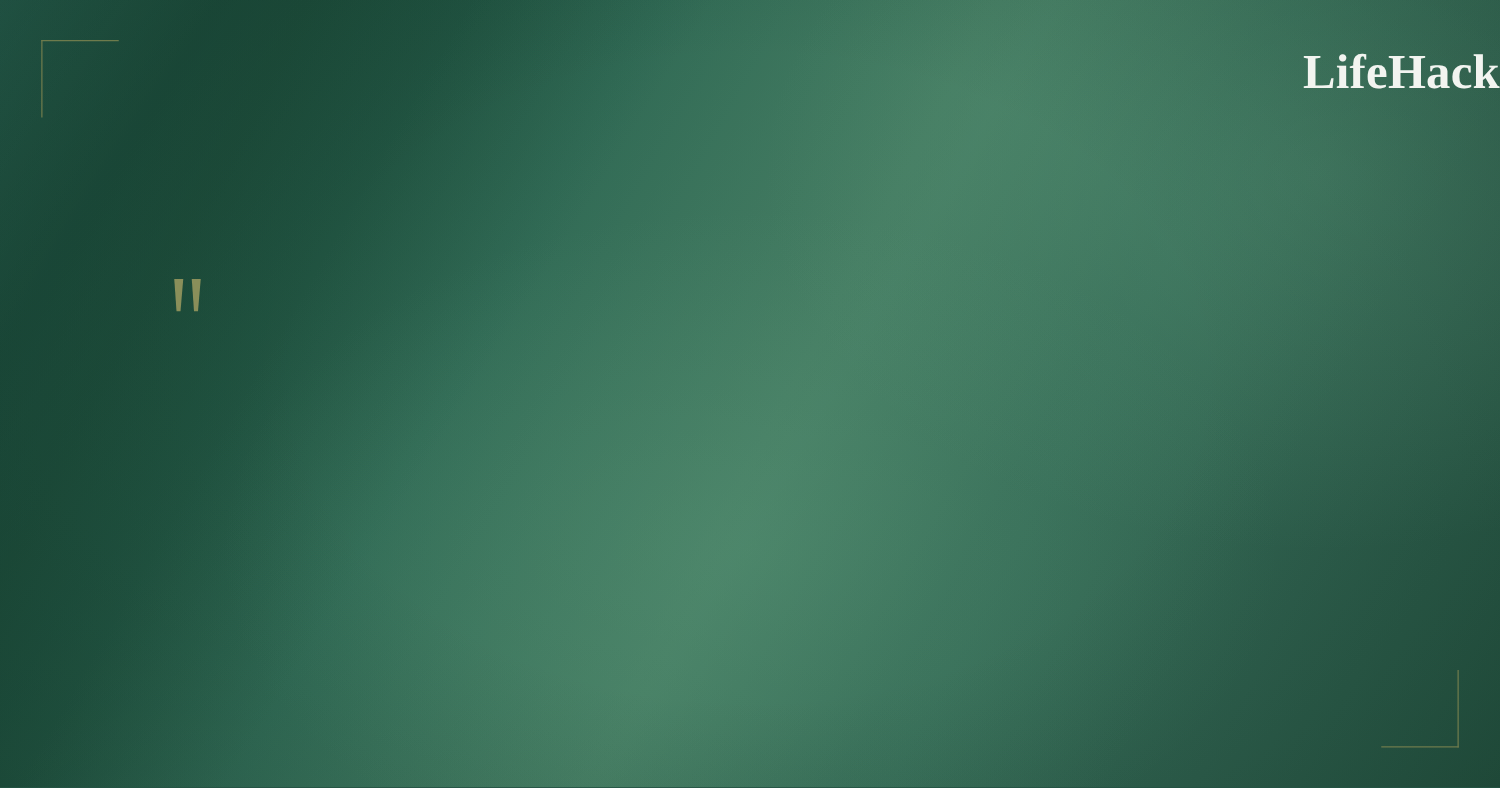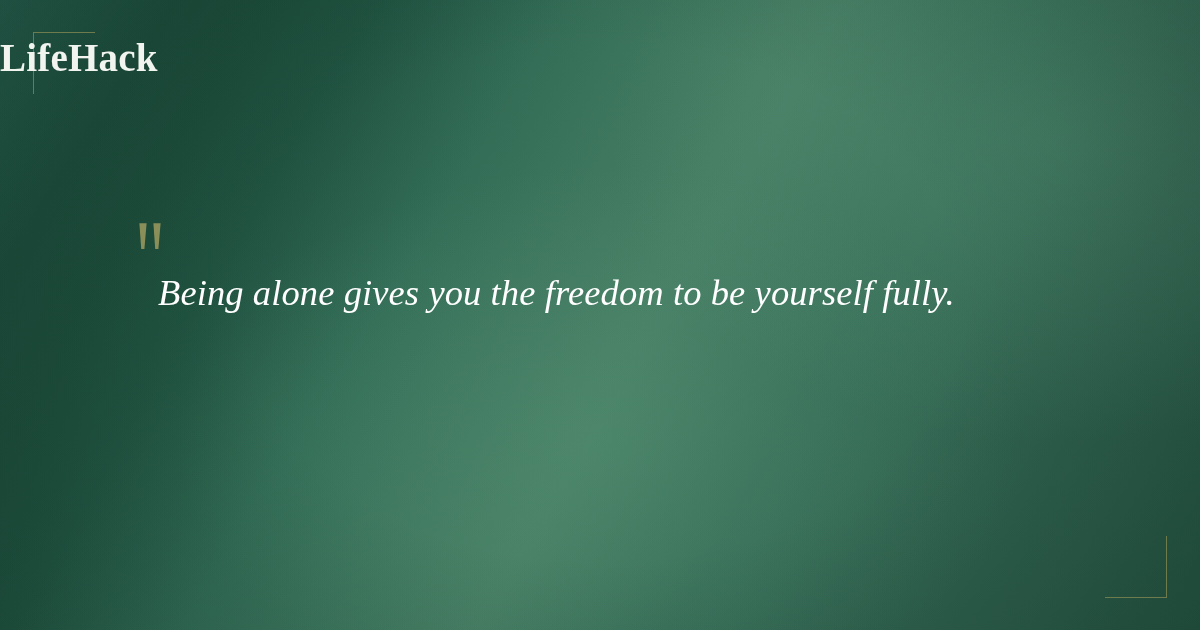--- a/index.html
+++ b/index.html
@@ -91,21 +91,21 @@
     border-right: 1.5px solid #6e7b4c;
     border-bottom: 1.5px solid #6e7b4c;
   }
 
   
   #brand {
     position: absolute;
     top: 38px;
     left: 0;
     width: 100%;
-    text-align: left;
+    text-align: right;
     color: #f2f4f0;
     font-size: 39px;
     font-weight: 600;
     letter-spacing: 0.2px;
     line-height: 1;
   }
 
   
   #quote-block {
     position: absolute;
@@ -144,16 +144,15 @@
   <div class="corner" id="corner-tl"></div>
   <div class="corner" id="corner-br"></div>
 
   <div id="brand">LifeHack</div>
 
   <div id="quote-block">
     <svg id="quote-mark" viewBox="0 0 34 34" aria-hidden="true">
       <path d="M3.4 1.2 L10.6 1.2 L8.4 27.0 L5.2 27.0 Z" fill="#8a8f5a"></path>
       <path d="M17.4 1.2 L24.6 1.2 L22.4 27.0 L19.2 27.0 Z" fill="#8a8f5a"></path>
     </svg>
-    <div id="quote-text">Being alone gives you the freedom to be yourself fully.</div>
   </div>
 
 </div>
 
 </body></html>

